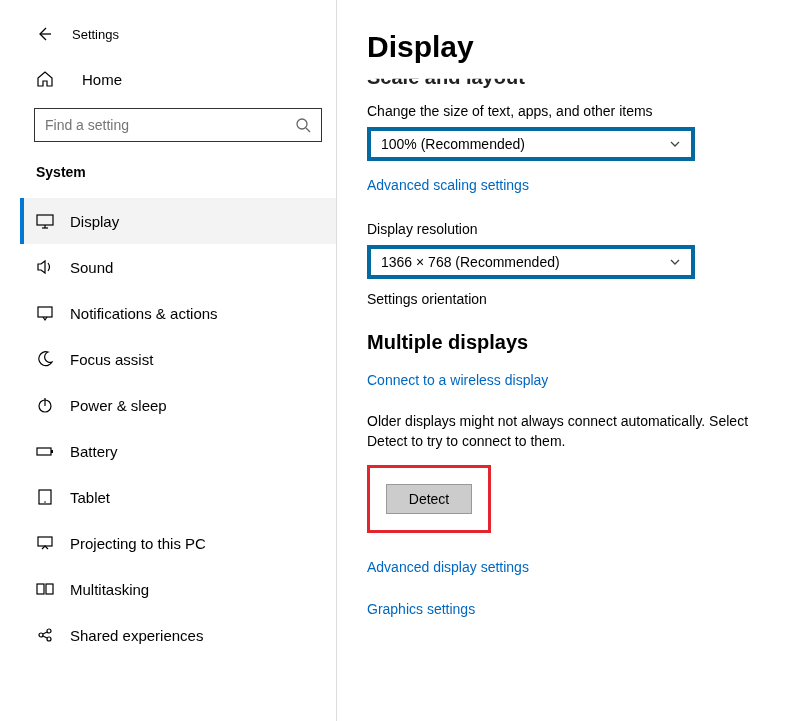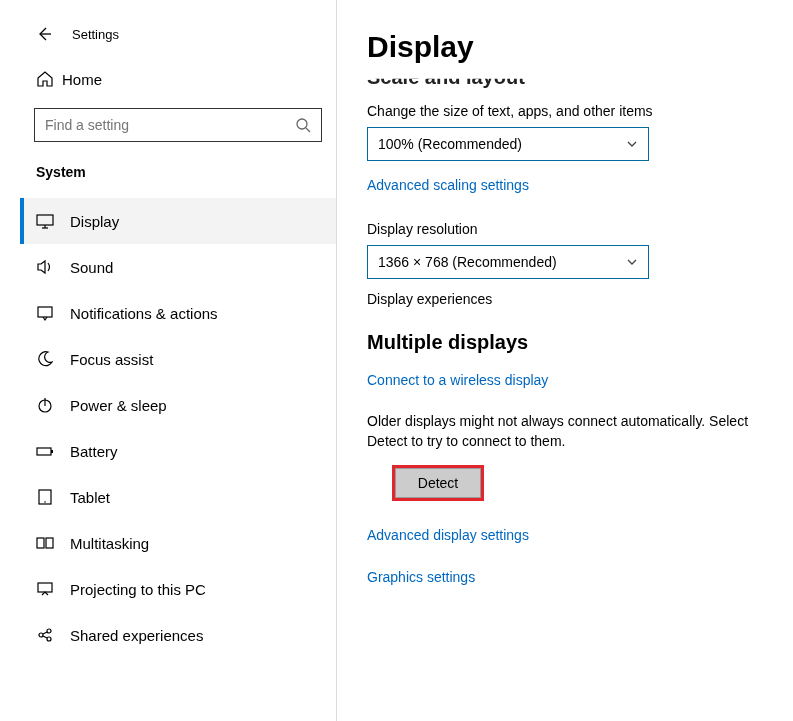--- a/index.html
+++ b/index.html
@@ -33,21 +33,21 @@
       align-items: center;
       justify-content: center;
     }
     .header-title {
       font-size: 13px;
       font-weight: 400;
     }
     .home-row {
       display: flex;
       align-items: center;
-      gap: 8px;
+      gap: 28px;
       padding: 12px 16px;
       margin-top: 6px;
       cursor: pointer;
     }
     .home-row .label { font-size: 15px; }
     .search-box {
       margin: 8px 14px 12px 14px;
       border: 1px solid #333;
       height: 34px;
       display: flex;
@@ -115,23 +115,23 @@
     .section-cut {
       font-size: 20px;
       font-weight: 600;
       color: #222;
       margin-top: -2px;
       margin-bottom: 14px;
       clip-path: inset(55% 0 0 0);
     }
     .field-label { font-size: 14px; margin: 12px 0 8px; }
     .select-box {
-      width: 282px;
+      width: 328px;
       height: 34px;
-      border: 1px solid #0369a1;
+      border: 4px solid #0369a1;
       display: flex;
       align-items: center;
       justify-content: space-between;
       padding: 0 10px;
       background: #fff;
       cursor: pointer;
       font-size: 14px;
     }
     .select-box .chev {
       font-size: 12px;
@@ -162,22 +162,21 @@
       border: 1px solid #999;
       font-size: 14px;
       cursor: pointer;
       display: inline-flex;
       align-items: center;
       justify-content: center;
     }
     .button-highlight {
       border: 3px solid #e3262d;
       display: inline-block;
-      padding: 0;
-      margin-left: 25px;
+      padding: 16px;
     }
     svg { display: block; }
   </style>
 </head>
 <body>
 
 <div class="sidebar">
   <div class="header-bar">
     <span class="back-arrow">
       <svg width="16" height="16" viewBox="0 0 16 16">
@@ -269,34 +268,34 @@
         <svg width="18" height="18" viewBox="0 0 18 18">
             <rect x="3" y="2" width="12" height="14" stroke="#000" stroke-width="1.2" fill="none"></rect>
             <circle cx="9" cy="14" r="0.8" fill="#000"></circle>
           </svg>
       </span>
       <span class="nav-label">Tablet</span>
     </li>
     <li class="nav-item">
       <span class="nav-icon">
         <svg width="18" height="18" viewBox="0 0 18 18">
+            <rect x="2" y="3" width="14" height="9" stroke="#000" stroke-width="1.2" fill="none"></rect>
+            <path d="M6 15 L9 12 L12 15" stroke="#000" stroke-width="1.2" fill="none"></path>
+          </svg>
+      </span>
+      <span class="nav-label">Projecting to this PC</span>
+    </li>
+    <li class="nav-item">
+      <span class="nav-icon">
+        <svg width="18" height="18" viewBox="0 0 18 18">
             <rect x="1" y="4" width="7" height="10" stroke="#000" stroke-width="1.2" fill="none"></rect>
             <rect x="10" y="4" width="7" height="10" stroke="#000" stroke-width="1.2" fill="none"></rect>
           </svg>
       </span>
       <span class="nav-label">Multitasking</span>
-    </li>
-    <li class="nav-item">
-      <span class="nav-icon">
-        <svg width="18" height="18" viewBox="0 0 18 18">
-            <rect x="2" y="3" width="14" height="9" stroke="#000" stroke-width="1.2" fill="none"></rect>
-            <path d="M6 15 L9 12 L12 15" stroke="#000" stroke-width="1.2" fill="none"></path>
-          </svg>
-      </span>
-      <span class="nav-label">Projecting to this PC</span>
     </li>
     <li class="nav-item">
       <span class="nav-icon">
         <svg width="18" height="18" viewBox="0 0 18 18">
             <circle cx="5" cy="9" r="2" stroke="#000" stroke-width="1.2" fill="none"></circle>
             <circle cx="13" cy="5" r="2" stroke="#000" stroke-width="1.2" fill="none"></circle>
             <circle cx="13" cy="13" r="2" stroke="#000" stroke-width="1.2" fill="none"></circle>
             <line x1="7" y1="8" x2="11" y2="6" stroke="#000" stroke-width="1.2"></line>
             <line x1="7" y1="10" x2="11" y2="12" stroke="#000" stroke-width="1.2"></line>
           </svg>
@@ -327,21 +326,21 @@
   <div class="field-label">Display resolution</div>
   <div class="select-box">
     <span>1366 × 768 (Recommended)</span>
     <span class="chev">
       <svg width="12" height="12" viewBox="0 0 12 12">
           <path d="M2 4 L6 8 L10 4" stroke="#444" stroke-width="1.3" fill="none"></path>
         </svg>
     </span>
   </div>
 
-  <div class="field-label">Display experiences</div>
+  <div class="field-label">Settings orientation</div>
 
   <div class="sub-heading">Multiple displays</div>
 
   <div><a class="link" style="margin-top:4px">Connect to a wireless display</a></div>
 
   <div class="body-text">Older displays might not always connect automatically. Select Detect to try to connect to them.</div>
 
   <span class="button-highlight">
     <button class="button">Detect</button>
   </span>

